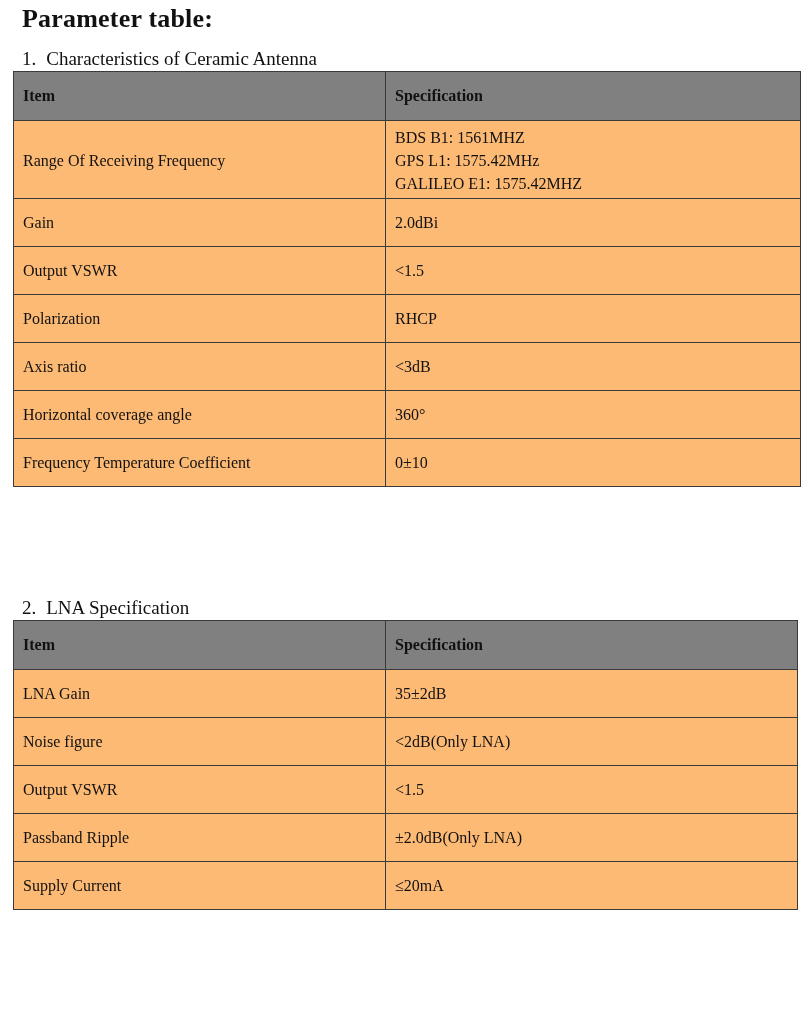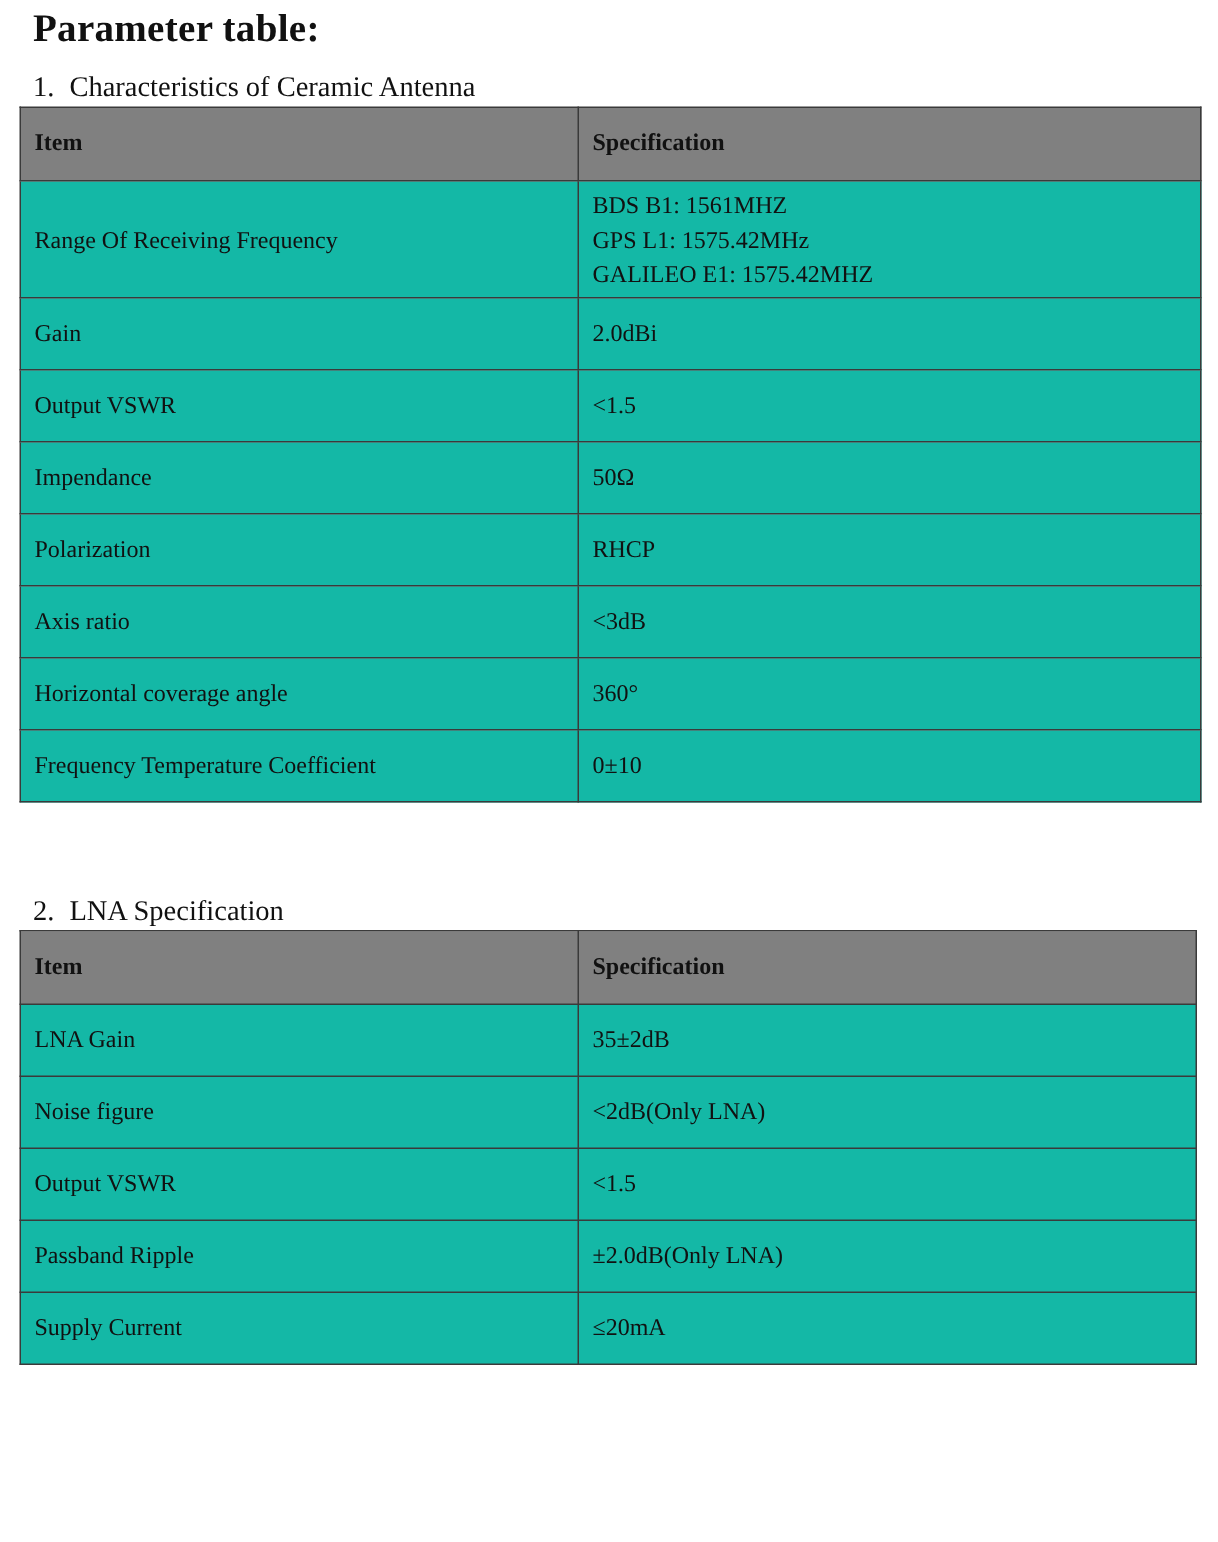--- a/index.html
+++ b/index.html
@@ -3,21 +3,21 @@
 <meta charset="utf-8">
 <style>
   html, body { margin: 0; padding: 0; background: #ffffff; }
   body { width: 812px; height: 1028px; position: relative; font-family: "Liberation Serif", "DejaVu Serif", serif; color: #111; overflow: hidden; }
   .page-title { position: absolute; left: 22px; top: 4px; font-size: 26px; font-weight: bold; margin: 0; letter-spacing: 0.2px; text-align: right; }
   .section-title { position: absolute; left: 22px; font-size: 19px; margin: 0; }
   .section-title .num { margin-right: 10px; }
   table.spec { position: absolute; left: 13px; border-collapse: collapse; font-size: 16px; }
   table.spec td, table.spec th { border: 1.5px solid #3a3a3a; padding: 0 9px; text-align: left; vertical-align: middle; }
   table.spec th { background: #808080; font-weight: bold; height: 48px; }
-  table.spec td { background: #14b8a6; height: 47px; }
+  table.spec td { background: #fdba74; height: 47px; }
   table.spec td.multi { height: 76px; line-height: 23px; padding-top: 1px; }
   .col1 { width: 353px; }
   #t1 { top: 71px; width: 788px; }
   #t2 { top: 620px; width: 785px; }
   #s1 { top: 48px; }
   #s2 { top: 597px; }
 </style>
 </head>
 <body>
 
@@ -39,24 +39,20 @@
       <div>GALILEO E1: 1575.42MHZ</div>
     </td>
   </tr>
   <tr>
     <td>Gain</td>
     <td>2.0dBi</td>
   </tr>
   <tr>
     <td>Output VSWR</td>
     <td>&lt;1.5</td>
-  </tr>
-  <tr>
-    <td>Impendance</td>
-    <td>50Ω</td>
   </tr>
   <tr>
     <td>Polarization</td>
     <td>RHCP</td>
   </tr>
   <tr>
     <td>Axis ratio</td>
     <td>&lt;3dB</td>
   </tr>
   <tr>

